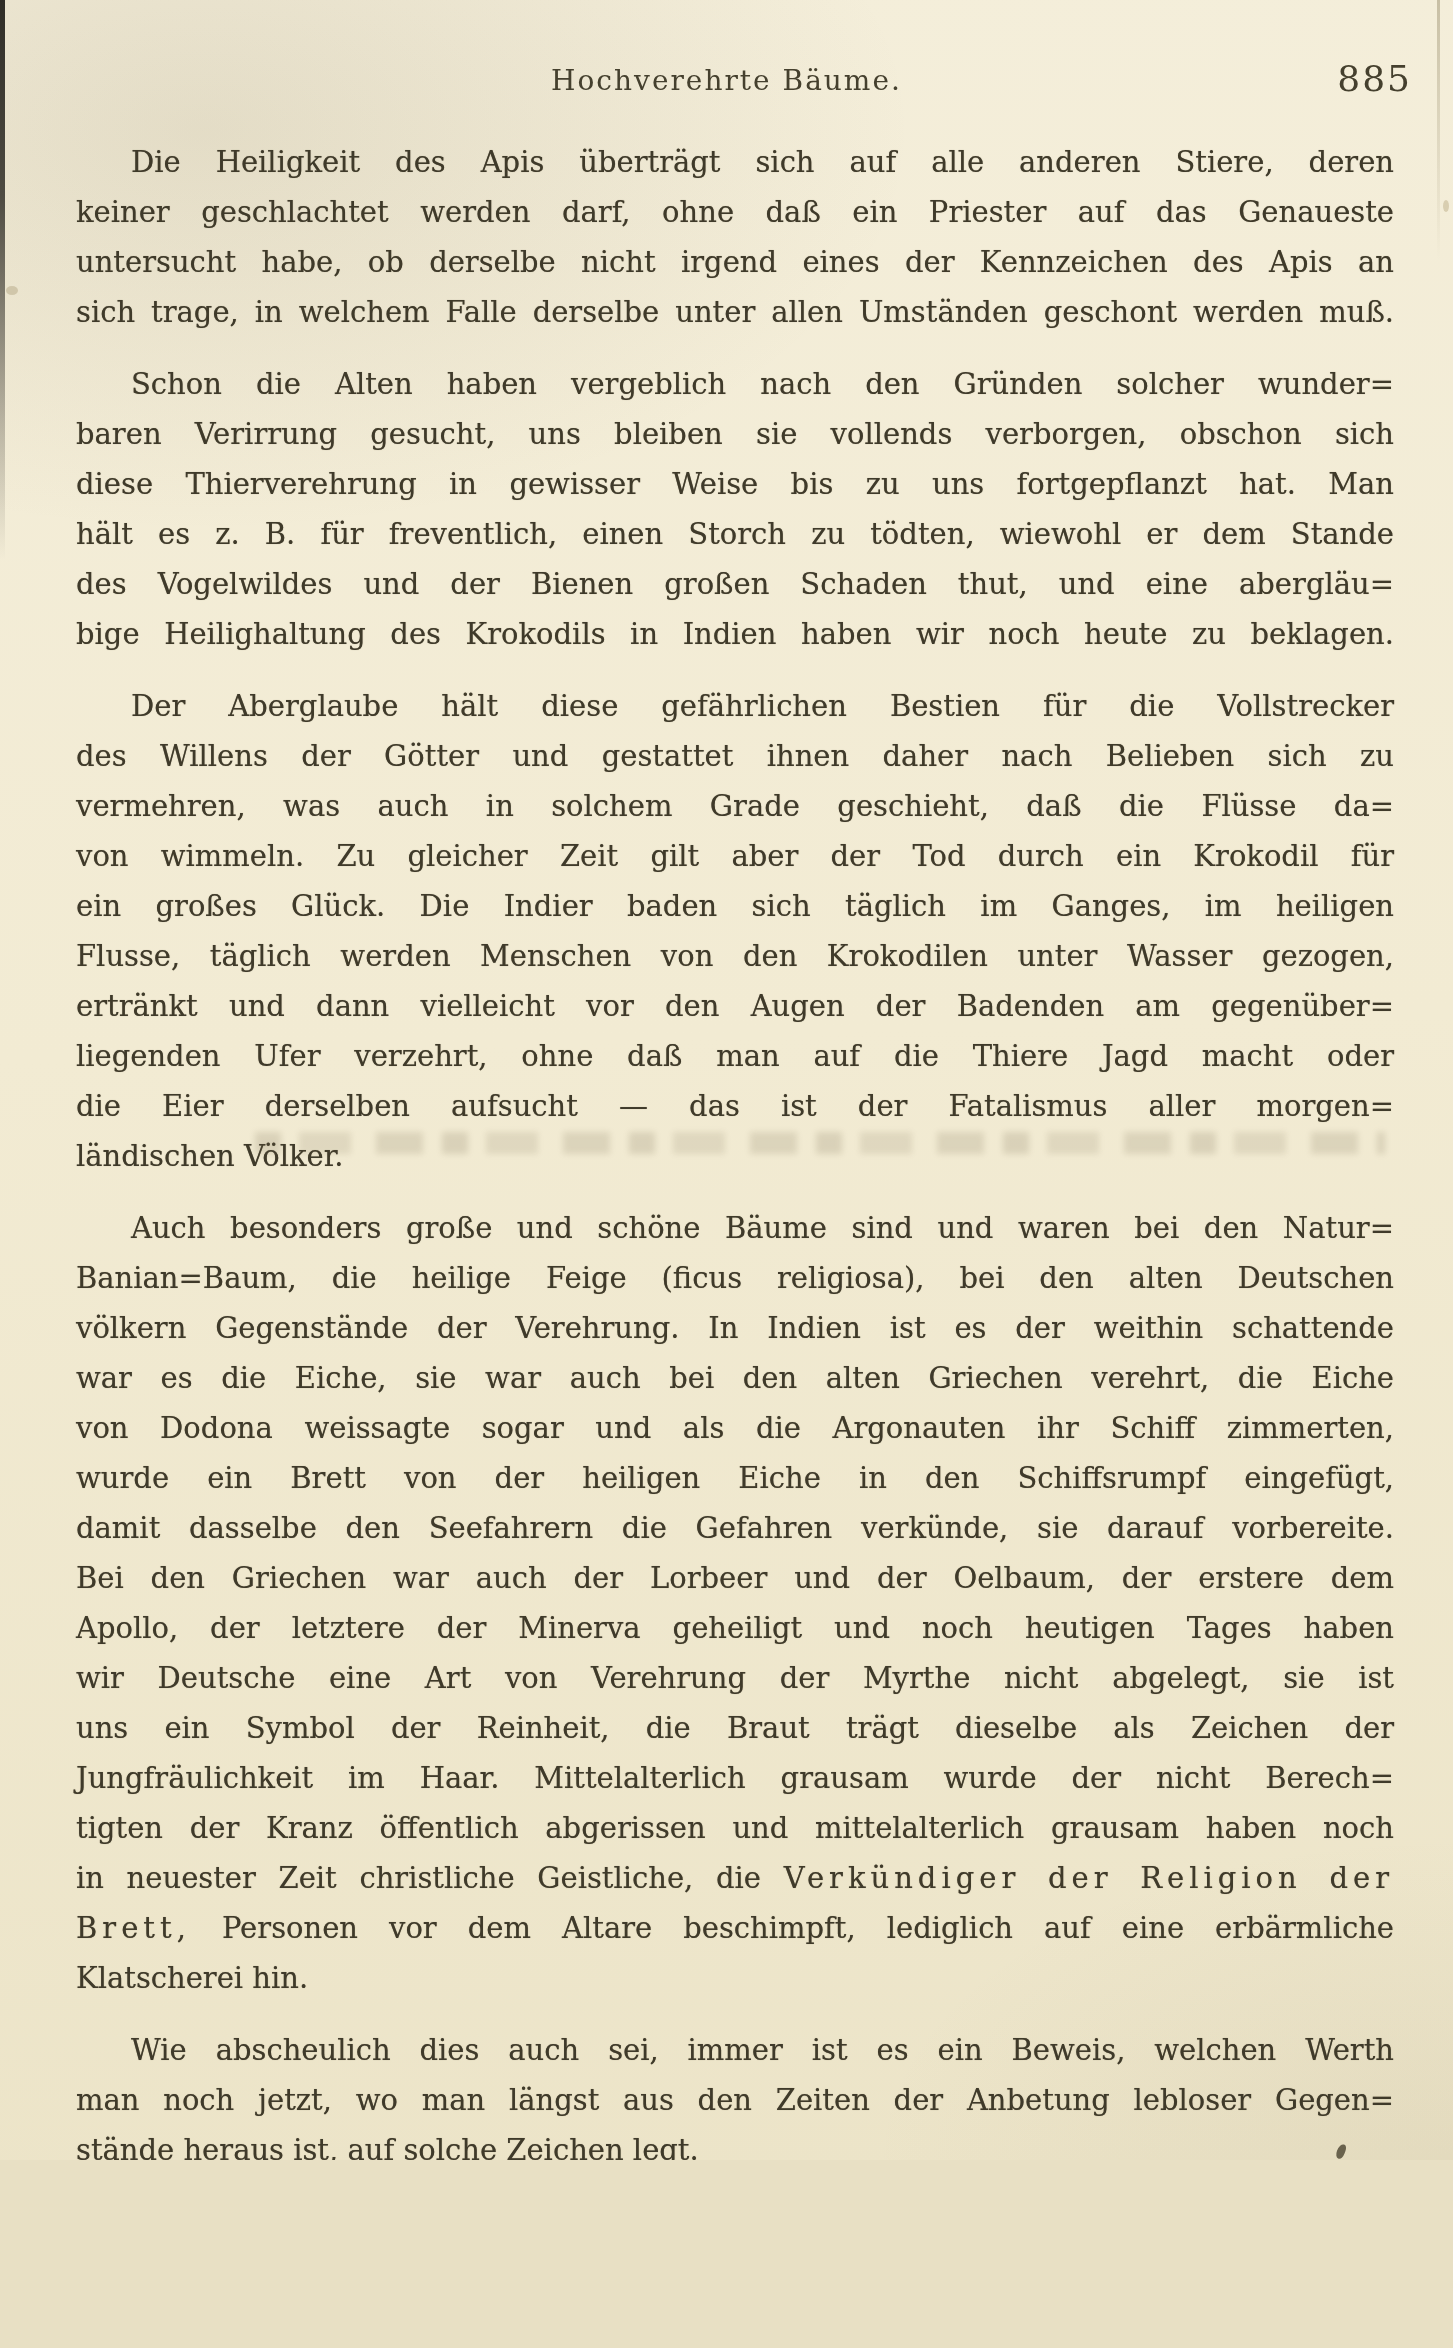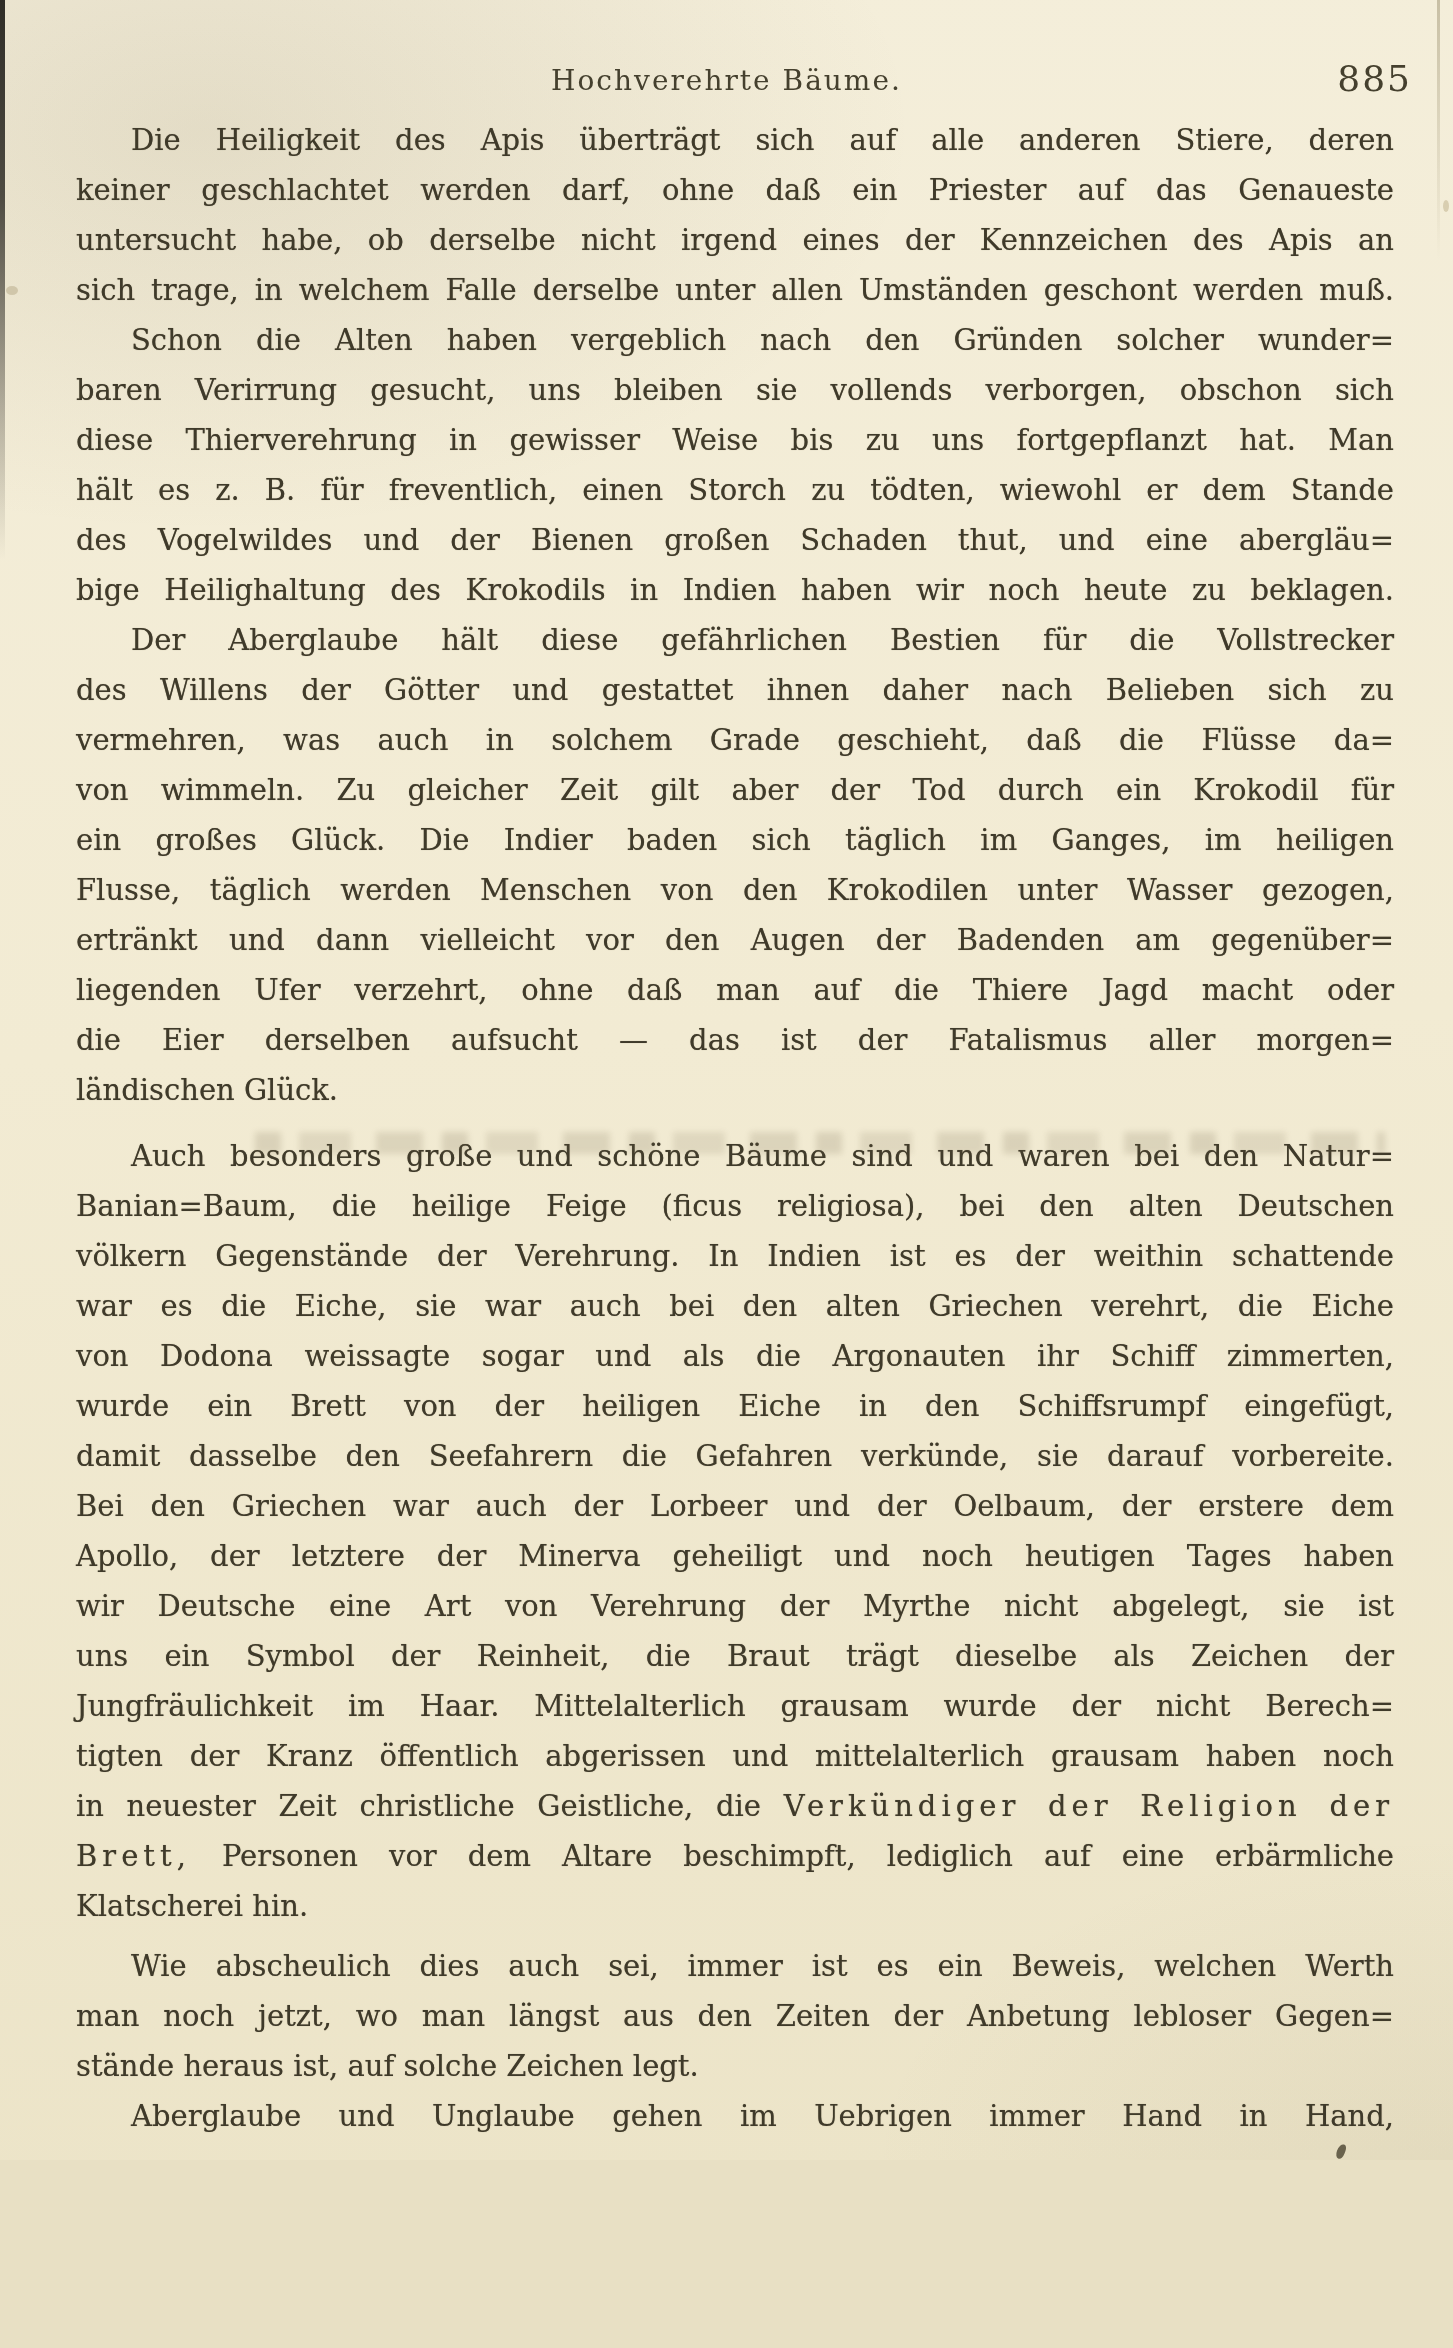--- a/index.html
+++ b/index.html
@@ -32,21 +32,21 @@
   
   .text-block {
     position: absolute; top: 115px; left: 76px; width: 1318px;
     font-size: 29px; line-height: 50px;
     text-shadow: 0 0 0.7px rgba(58,50,30,0.55);
   }
   .paragraph { margin: 0; }
   .paragraph:nth-child(4) { margin-top: 16px; }
   .paragraph:nth-child(5) { margin-top: 10px; }
   .line { text-align: justify; text-align-last: justify; }
-  .line.first { text-indent: 55px; }
+  .line.first { text-indent: 55px; margin-top: 22px; }
   .line.endline { text-align: left; text-align-last: left; }
   .sperrung { letter-spacing: 5px; }
   
   .scan-edge-left {
     position: absolute; left: 0; top: 0; width: 5px; height: 560px;
     background: linear-gradient(180deg, #2f2d27 0%, #4e4b42 35%, rgba(80,76,66,0.35) 75%, rgba(80,76,66,0) 100%);
   }
   .right-streak {
     position: absolute; right: 13px; top: 0; width: 3px; height: 260px;
     background: linear-gradient(180deg, rgba(146,134,100,0.45), rgba(146,134,100,0));
@@ -101,21 +101,21 @@
       <div class="paragraph">
         <div class="line first">Der Aberglaube hält diese gefährlichen Bestien für die Vollstrecker</div>
         <div class="line">des Willens der Götter und gestattet ihnen daher nach Belieben sich zu</div>
         <div class="line">vermehren, was auch in solchem Grade geschieht, daß die Flüsse da=</div>
         <div class="line">von wimmeln.  Zu gleicher Zeit gilt aber der Tod durch ein Krokodil für</div>
         <div class="line">ein großes Glück.  Die Indier baden sich täglich im Ganges, im heiligen</div>
         <div class="line">Flusse, täglich werden Menschen von den Krokodilen unter Wasser gezogen,</div>
         <div class="line">ertränkt und dann vielleicht vor den Augen der Badenden am gegenüber=</div>
         <div class="line">liegenden Ufer verzehrt, ohne daß man auf die Thiere Jagd macht oder</div>
         <div class="line">die Eier derselben aufsucht — das ist der Fatalismus aller morgen=</div>
-        <div class="line endline">ländischen Glück.</div>
+        <div class="line endline">ländischen Völker.</div>
       </div>
       <div class="paragraph">
         <div class="line first">Auch besonders große und schöne Bäume sind und waren bei den Natur=</div>
         <div class="line">Banian=Baum, die heilige Feige (ficus religiosa), bei den alten Deutschen</div>
         <div class="line">völkern Gegenstände der Verehrung.  In Indien ist es der weithin schattende</div>
         <div class="line">war es die Eiche, sie war auch bei den alten Griechen verehrt, die Eiche</div>
         <div class="line">von Dodona weissagte sogar und als die Argonauten ihr Schiff zimmerten,</div>
         <div class="line">wurde ein Brett von der heiligen Eiche in den Schiffsrumpf eingefügt,</div>
         <div class="line">damit dasselbe den Seefahrern die Gefahren verkünde, sie darauf vorbereite.</div>
         <div class="line">Bei den Griechen war auch der Lorbeer und der Oelbaum, der erstere dem</div>

